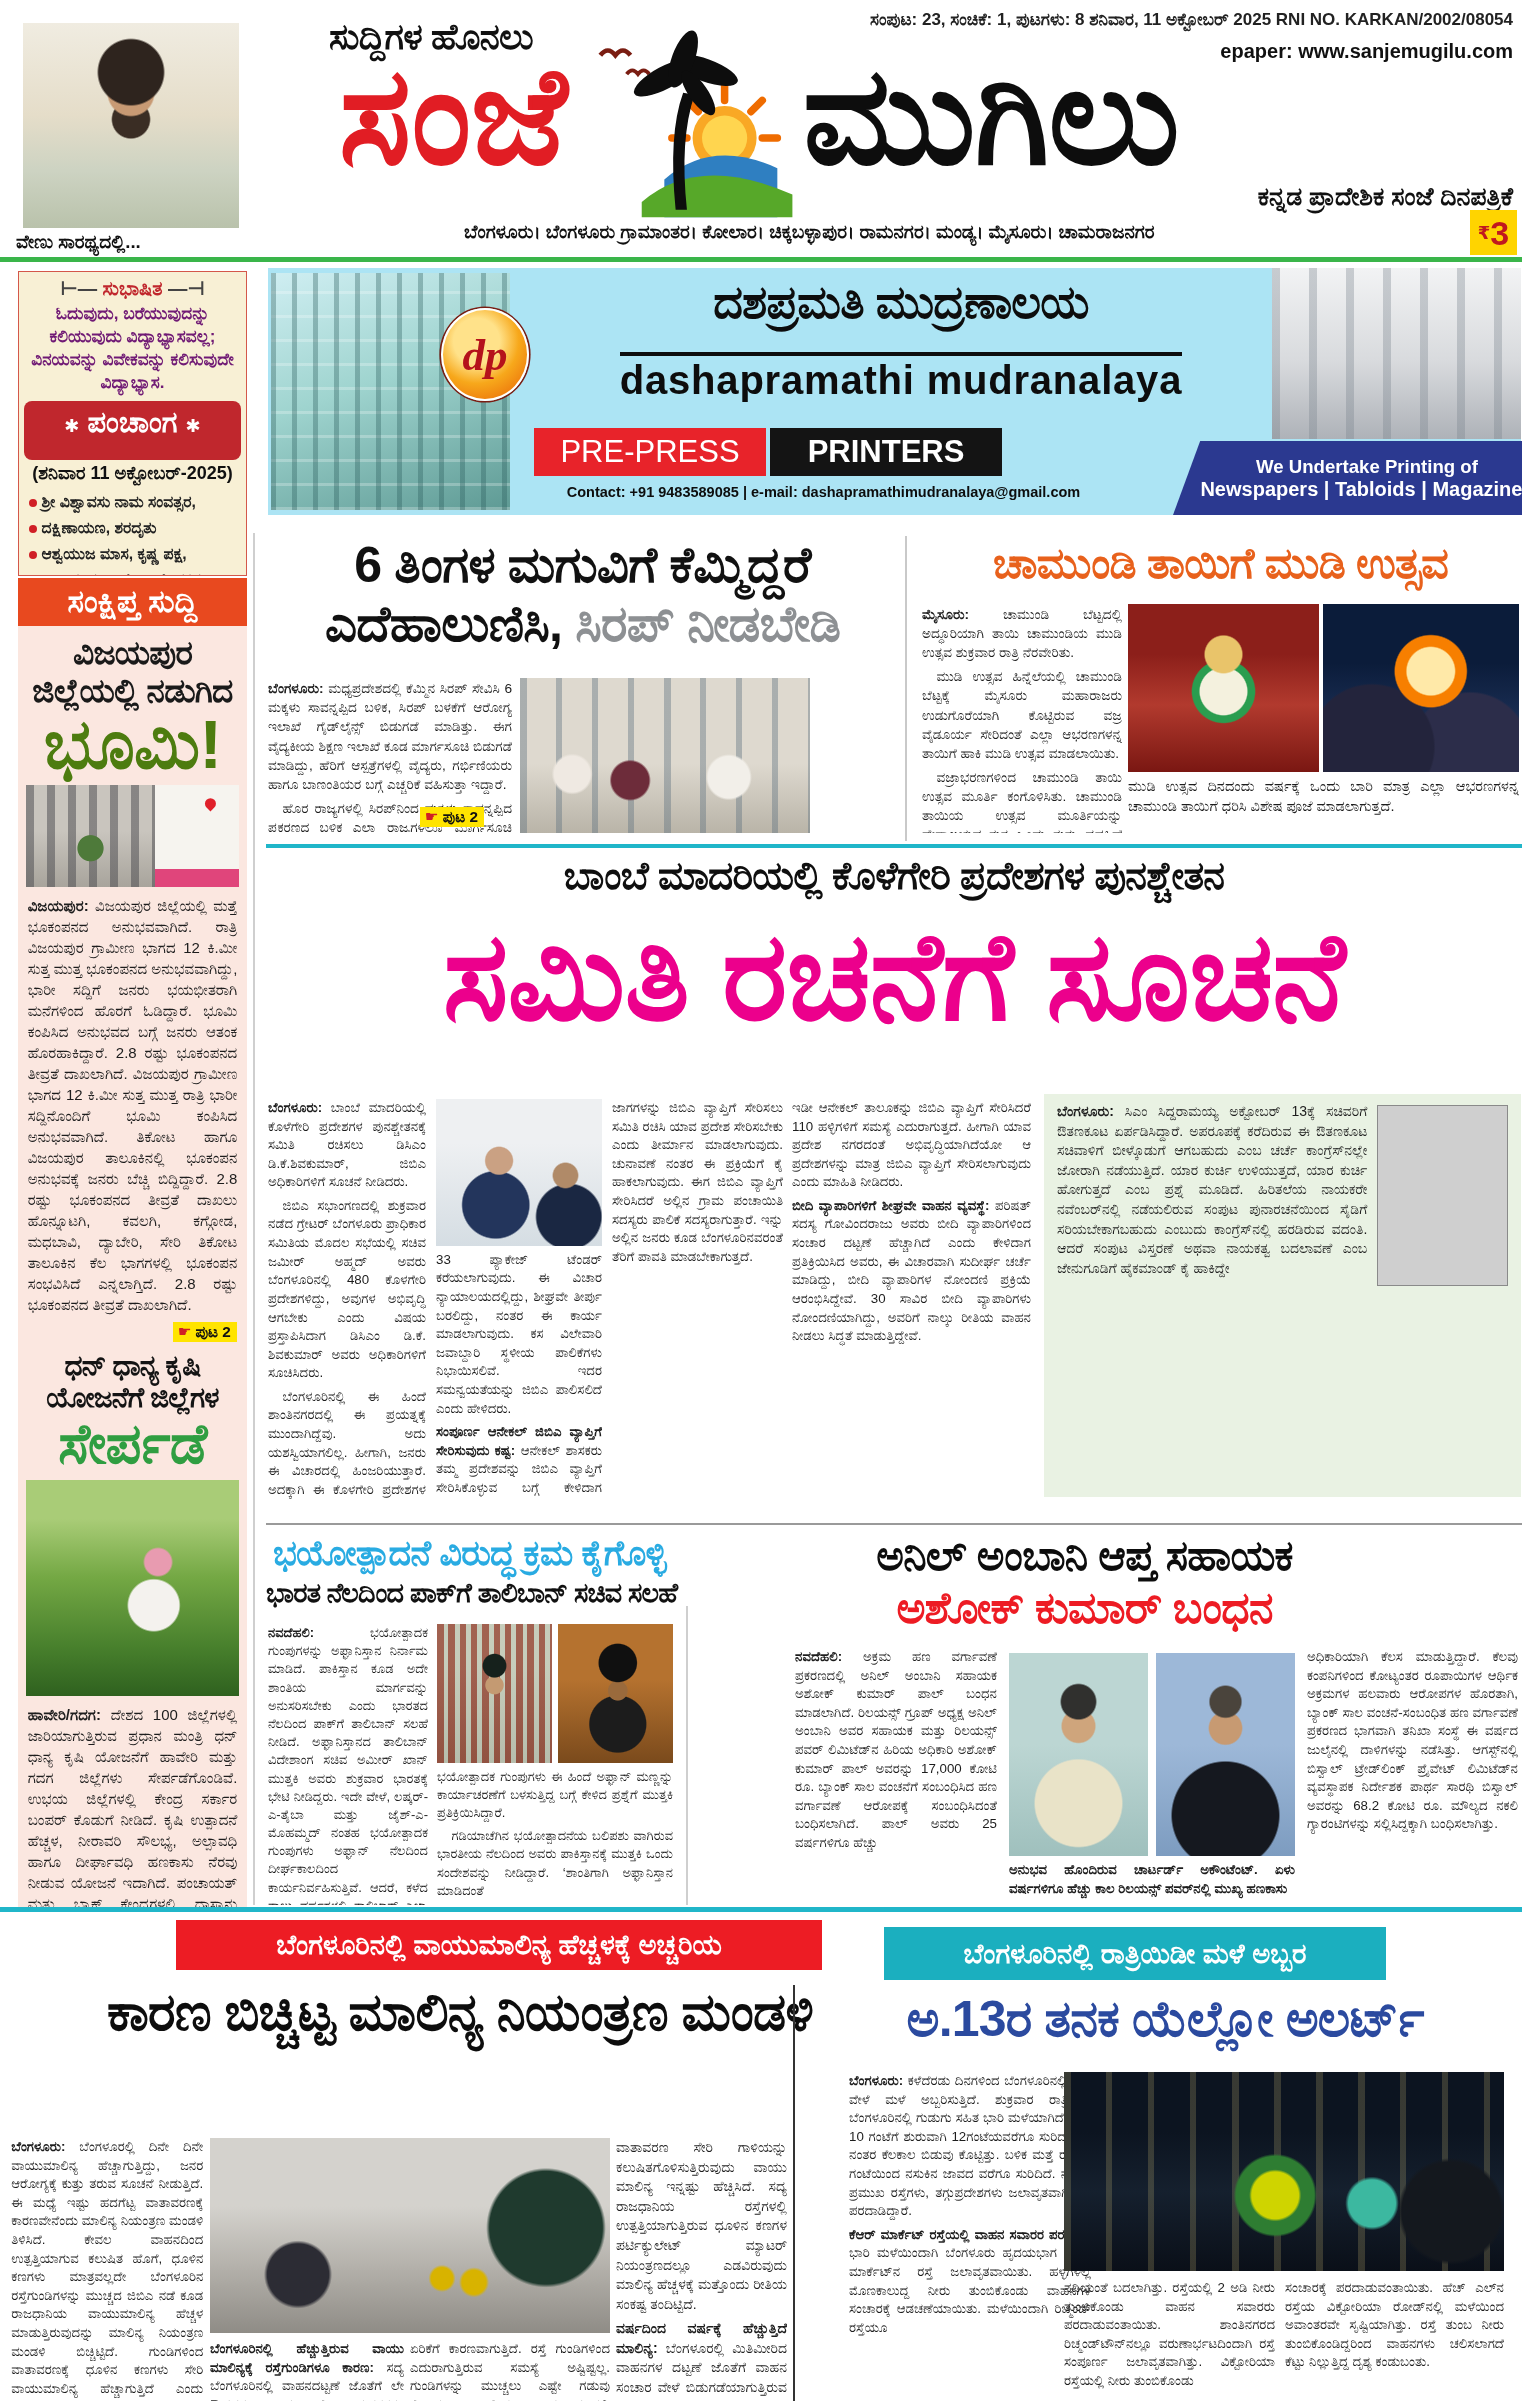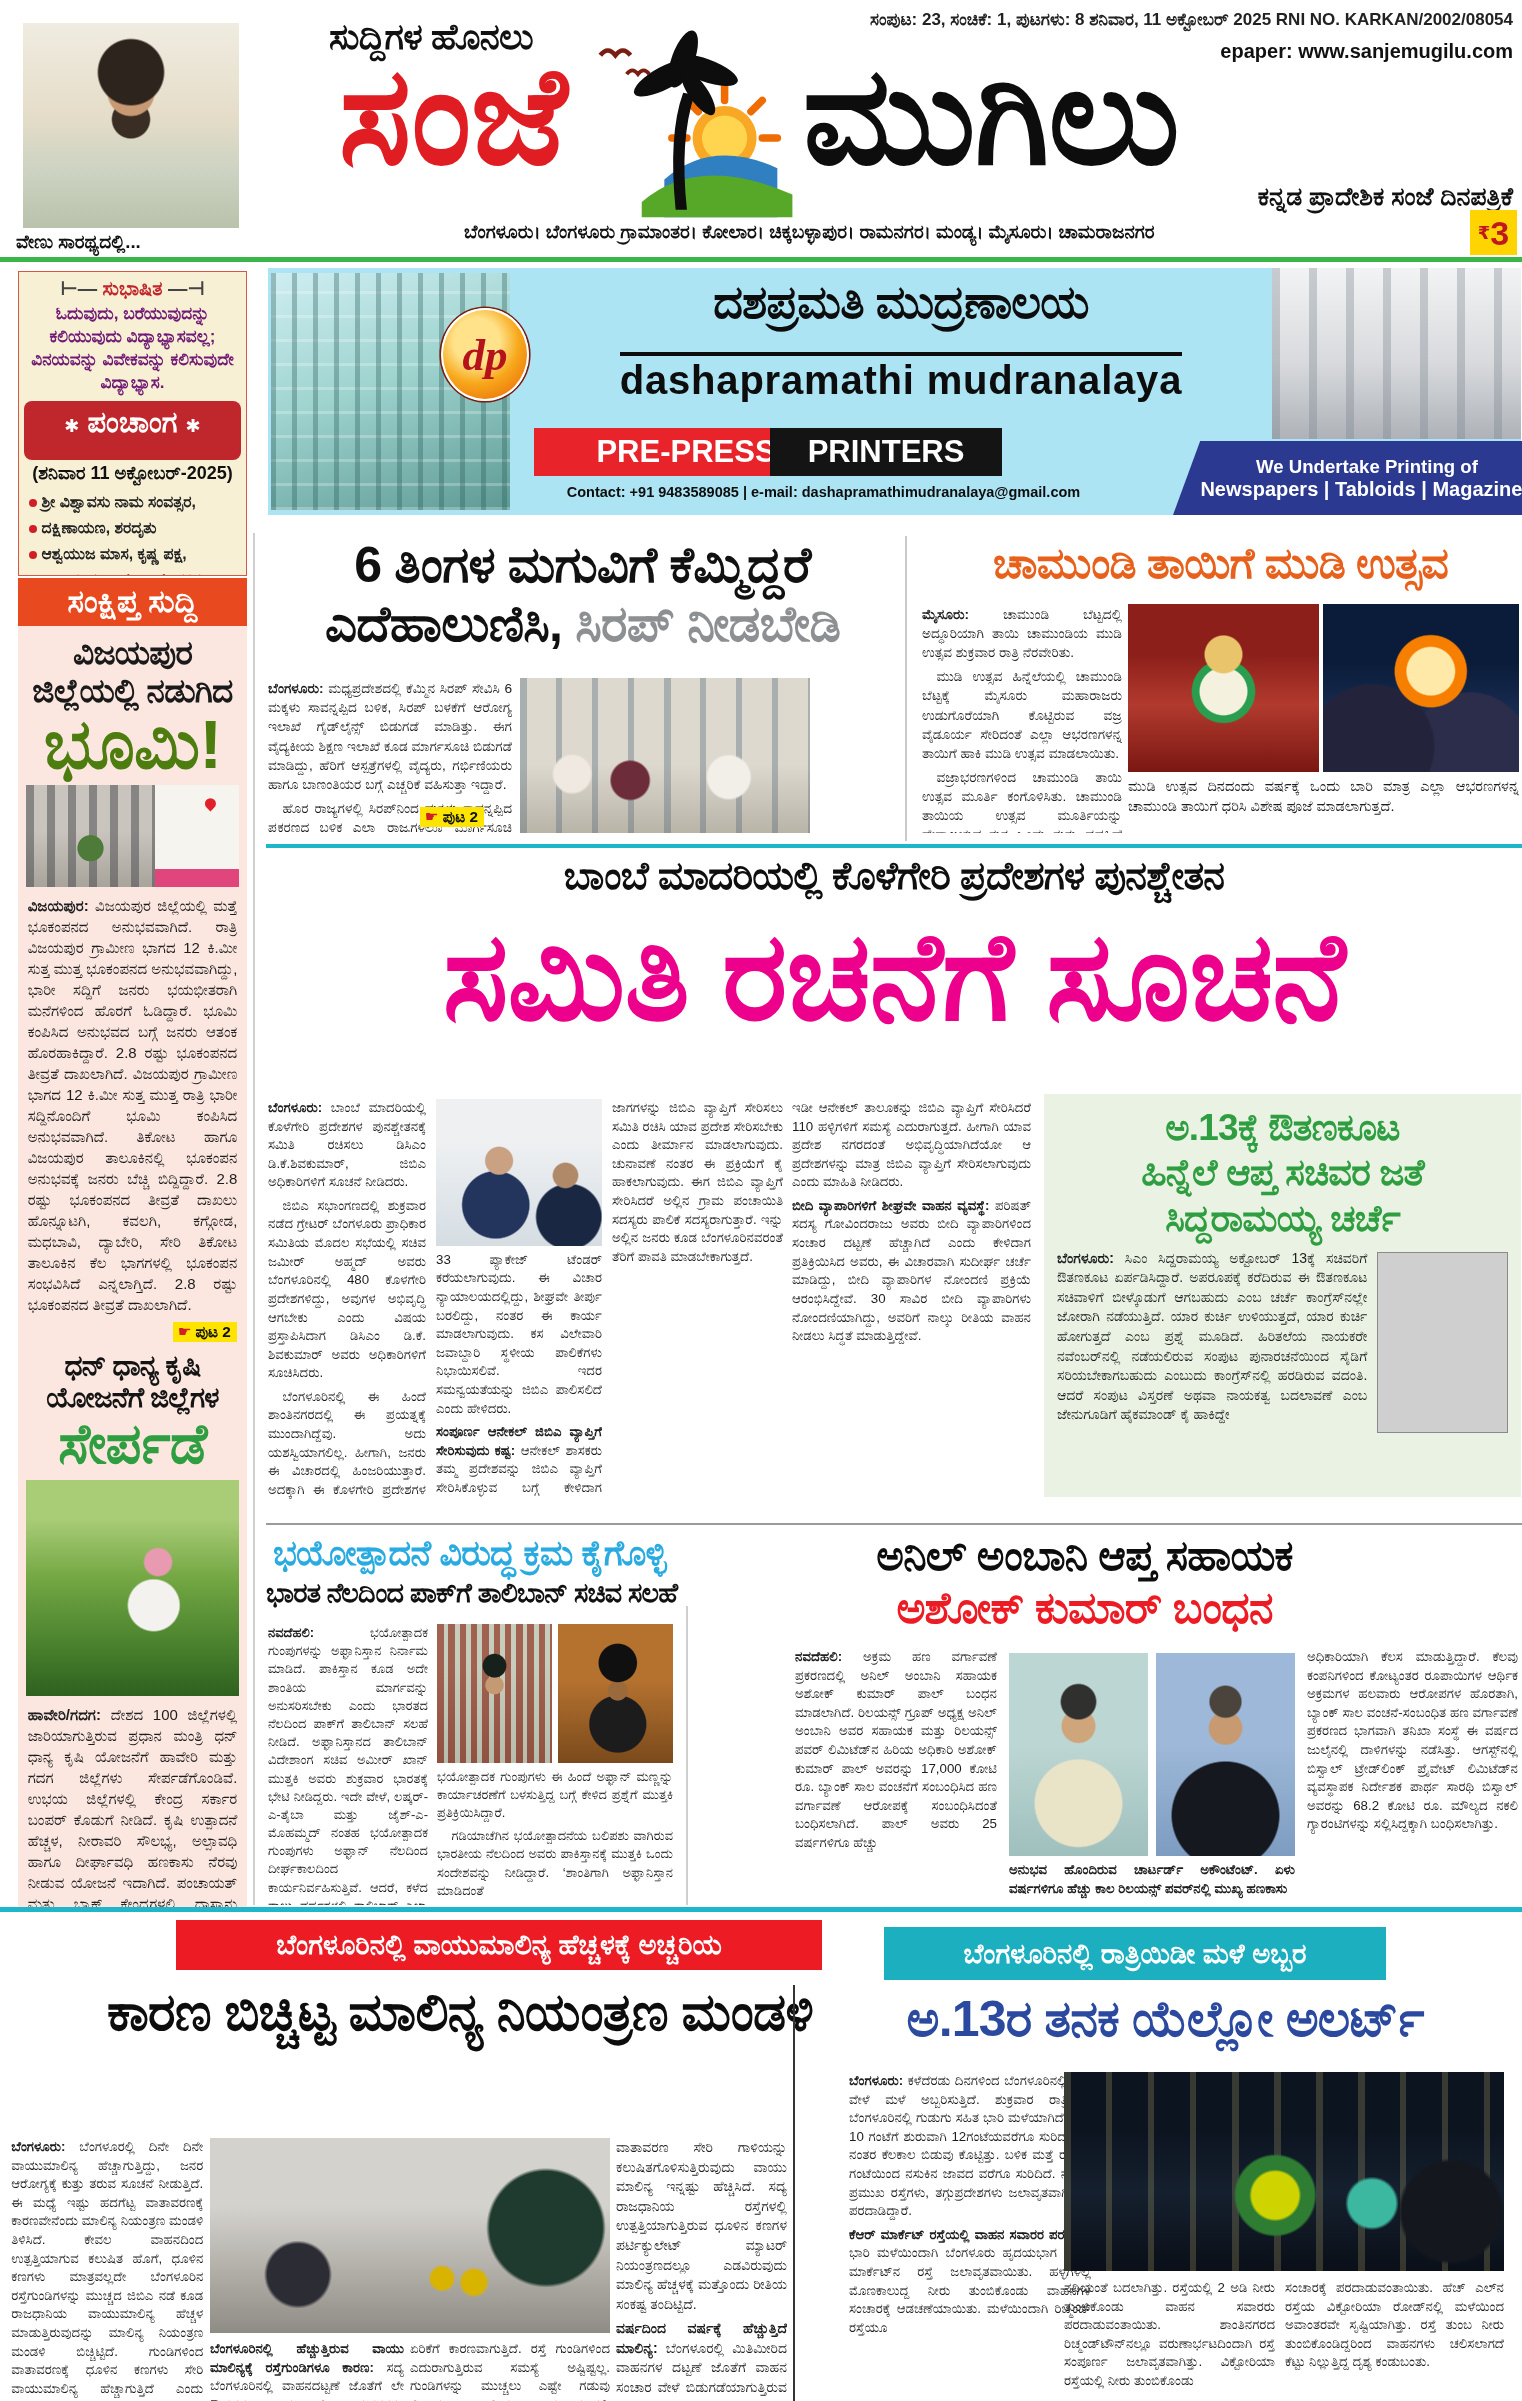--- a/index.html
+++ b/index.html
@@ -98,21 +98,21 @@
            linear-gradient(160deg,#cfeef2 0%,#9fd4cf 45%,#5e9a94 100%);"></div>
     <div class="abs" style="left:173px;top:40px;width:84px;height:89px;border-radius:50%;border:2.4px solid #fff;
                 background:radial-gradient(circle at 40% 35%, #ffe28a 0 30%, #f7a81b 55%, #e85d04 100%);
                 display:flex;align-items:center;justify-content:center;box-shadow:0 0 0 1.6px #7a1d12;">
       <span style="font-family:'Liberation Serif','DejaVu Serif',serif;font-style:italic;font-weight:bold;font-size:45px;color:#b5121b;">dp</span>
     </div>
     <div class="abs ctr hl" style="left:266px;top:6.5px;width:734px;font-size:46px;color:#0d0d0d;">ದಶಪ್ರಮತಿ ಮುದ್ರಣಾಲಯ</div>
     <div class="abs ctr" style="left:266px;top:84px;width:734px;">
       <span style="display:inline-block;border-top:4.8px solid #0d0d0d;padding-top:1.6px;font-size:40px;font-weight:bold;color:#0d0d0d;letter-spacing:0.8px;">dashapramathi mudranalaya</span>
     </div>
-    <div class="abs ctr" style="left:266px;top:160px;width:232px;height:48px;background:#e8232a;color:#fff;font-size:31px;font-weight:700;line-height:48px;padding-left:36px;">PRE-PRESS</div>
+    <div class="abs ctr" style="left:266px;top:160px;width:232px;height:48px;background:#e8232a;color:#fff;font-size:31px;font-weight:400;line-height:48px;">PRE-PRESS</div>
     <div class="abs ctr" style="left:502px;top:160px;width:232px;height:48px;background:#141414;color:#fff;font-size:31px;font-weight:900;line-height:48px;">PRINTERS</div>
     <div class="abs ctr" style="left:257px;top:216px;width:597px;font-size:14.5px;font-weight:bold;color:#0d0d0d;">Contact: +91 9483589085 | e-mail: dashapramathimudranalaya@gmail.com</div>
     <div class="ph" style="left:1004px;top:0;width:249px;height:171px;background:
            repeating-linear-gradient(90deg, rgba(120,130,140,.35) 0 8px, transparent 8px 37px),
            linear-gradient(180deg,#f2f3f4 0%,#d8dadd 55%,#aeb2b8 100%);"></div>
     <div class="abs" style="left:905px;top:173px;width:388px;height:74px;background:#2b3990;color:#fff;
                 clip-path:polygon(7% 0,100% 0,100% 100%,0 100%);display:flex;flex-direction:column;align-items:center;justify-content:center;">
       <div style="font-size:18.6px;font-weight:800;">We Undertake Printing of</div>
       <div style="font-size:20px;font-weight:800;">Newspapers | Tabloids | Magazines</div>
     </div>
@@ -247,25 +247,20 @@
   <div class="bt" style="position:absolute;left:612px;top:1099px;width:171px;height:400px;font-size:13.3px;">
     <p class="noind"><span>ಜಾಗಗಳನ್ನು ಜಿಬಿಎ ವ್ಯಾಪ್ತಿಗೆ ಸೇರಿಸಲು ಸಮಿತಿ ರಚಿಸಿ ಯಾವ ಪ್ರದೇಶ ಸೇರಿಸಬೇಕು ಎಂದು ತೀರ್ಮಾನ ಮಾಡಲಾಗುವುದು. ಚುನಾವಣೆ ನಂತರ ಈ ಪ್ರಕ್ರಿಯೆಗೆ ಕೈ ಹಾಕಲಾಗುವುದು. ಈಗ ಜಿಬಿಎ ವ್ಯಾಪ್ತಿಗೆ ಸೇರಿಸಿದರೆ ಅಲ್ಲಿನ ಗ್ರಾಮ ಪಂಚಾಯಿತಿ ಸದಸ್ಯರು ಪಾಲಿಕೆ ಸದಸ್ಯರಾಗುತ್ತಾರೆ. ಇನ್ನು ಅಲ್ಲಿನ ಜನರು ಕೂಡ ಬೆಂಗಳೂರಿನವರಂತೆ ತೆರಿಗೆ ಪಾವತಿ ಮಾಡಬೇಕಾಗುತ್ತದೆ.</span></p>
   </div>
   <div class="bt" style="position:absolute;left:792px;top:1099px;width:239px;height:400px;font-size:13.3px;">
     <p class="noind"><span>ಇಡೀ ಆನೇಕಲ್ ತಾಲೂಕನ್ನು ಜಿಬಿಎ ವ್ಯಾಪ್ತಿಗೆ ಸೇರಿಸಿದರೆ 110 ಹಳ್ಳಿಗಳಿಗೆ ಸಮಸ್ಯೆ ಎದುರಾಗುತ್ತದೆ. ಹೀಗಾಗಿ ಯಾವ ಪ್ರದೇಶ ನಗರದಂತೆ ಅಭಿವೃದ್ಧಿಯಾಗಿದೆಯೋ ಆ ಪ್ರದೇಶಗಳನ್ನು ಮಾತ್ರ ಜಿಬಿಎ ವ್ಯಾಪ್ತಿಗೆ ಸೇರಿಸಲಾಗುವುದು ಎಂದು ಮಾಹಿತಿ ನೀಡಿದರು.</span></p>
     <p class="noind"><span class="sub">ಬೀದಿ ವ್ಯಾಪಾರಿಗಳಿಗೆ ಶೀಘ್ರವೇ ವಾಹನ ವ್ಯವಸ್ಥೆ:</span>
       <span>ಪರಿಷತ್ ಸದಸ್ಯ ಗೋವಿಂದರಾಜು ಅವರು ಬೀದಿ ವ್ಯಾಪಾರಿಗಳಿಂದ ಸಂಚಾರ ದಟ್ಟಣೆ ಹೆಚ್ಚಾಗಿದೆ ಎಂದು ಕೇಳಿದಾಗ ಪ್ರತಿಕ್ರಿಯಿಸಿದ ಅವರು, ಈ ವಿಚಾರವಾಗಿ ಸುದೀರ್ಘ ಚರ್ಚೆ ಮಾಡಿದ್ದು, ಬೀದಿ ವ್ಯಾಪಾರಿಗಳ ನೋಂದಣಿ ಪ್ರಕ್ರಿಯೆ ಆರಂಭಿಸಿದ್ದೇವೆ. 30 ಸಾವಿರ ಬೀದಿ ವ್ಯಾಪಾರಿಗಳು ನೋಂದಣಿಯಾಗಿದ್ದು, ಅವರಿಗೆ ನಾಲ್ಕು ರೀತಿಯ ವಾಹನ ನೀಡಲು ಸಿದ್ಧತೆ ಮಾಡುತ್ತಿದ್ದೇವೆ.</span></p>
   </div>
 
   <div class="abs" style="left:1044px;top:1094px;width:477px;height:403px;background:#e9f2e3;overflow:hidden;">
-    <div class="ctr hl" style="padding-top:11.3px;font-size:37px;line-height:1.22;color:#2f9e41;">
-      <div>ಅ.13ಕ್ಕೆ ಔತಣಕೂಟ</div>
-      <div>ಹಿನ್ನೆಲೆ ಆಪ್ತ ಸಚಿವರ ಜತೆ</div>
-      <div>ಸಿದ್ದರಾಮಯ್ಯ ಚರ್ಚೆ</div>
-    </div>
     <div class="bt" style="padding:8px 13px 0 13px;font-size:14px;">
       <div class="ph" style="float:right;position:relative;width:129px;height:179px;margin:3.2px 0 4.8px 9.7px;border:0.8px solid #8a8a8a;background:
              radial-gradient(circle at 50% 22%, #b9bdc1 0 14%, transparent 15%),
              radial-gradient(circle at 50% 36%, #c79a72 0 13%, transparent 14%),
              linear-gradient(180deg,#4a3categorized 0, #5a3c28 0 40%, #6f4a2e 60%, #f1efe8 86%, #ffffff 100%);"></div>
       <span class="dl">ಬೆಂಗಳೂರು:</span>
       <span>ಸಿಎಂ ಸಿದ್ದರಾಮಯ್ಯ ಅಕ್ಟೋಬರ್ 13ಕ್ಕೆ ಸಚಿವರಿಗೆ ಔತಣಕೂಟ ಏರ್ಪಡಿಸಿದ್ದಾರೆ. ಅಪರೂಪಕ್ಕೆ ಕರೆದಿರುವ ಈ ಔತಣಕೂಟ ಸಚಿವಾಳಿಗೆ ಬೀಳ್ಕೊಡುಗೆ ಆಗಬಹುದು ಎಂಬ ಚರ್ಚೆ ಕಾಂಗ್ರೆಸ್‌ನಲ್ಲೇ ಜೋರಾಗಿ ನಡೆಯುತ್ತಿದೆ. ಯಾರ ಕುರ್ಚಿ ಉಳಿಯುತ್ತದೆ, ಯಾರ ಕುರ್ಚಿ ಹೋಗುತ್ತದೆ ಎಂಬ ಪ್ರಶ್ನೆ ಮೂಡಿದೆ. ಹಿರಿತಲೆಯ ನಾಯಕರೇ ನವೆಂಬರ್‌ನಲ್ಲಿ ನಡೆಯಲಿರುವ ಸಂಪುಟ ಪುನಾರಚನೆಯಿಂದ ಸೈಡಿಗೆ ಸರಿಯಬೇಕಾಗಬಹುದು ಎಂಬುದು ಕಾಂಗ್ರೆಸ್‌ನಲ್ಲಿ ಹರಡಿರುವ ವದಂತಿ. ಆದರೆ ಸಂಪುಟ ವಿಸ್ತರಣೆ ಅಥವಾ ನಾಯಕತ್ವ ಬದಲಾವಣೆ ಎಂಬ ಜೇನುಗೂಡಿಗೆ ಹೈಕಮಾಂಡ್ ಕೈ ಹಾಕಿದ್ದೇ</span>
     </div>
   </div>
 

